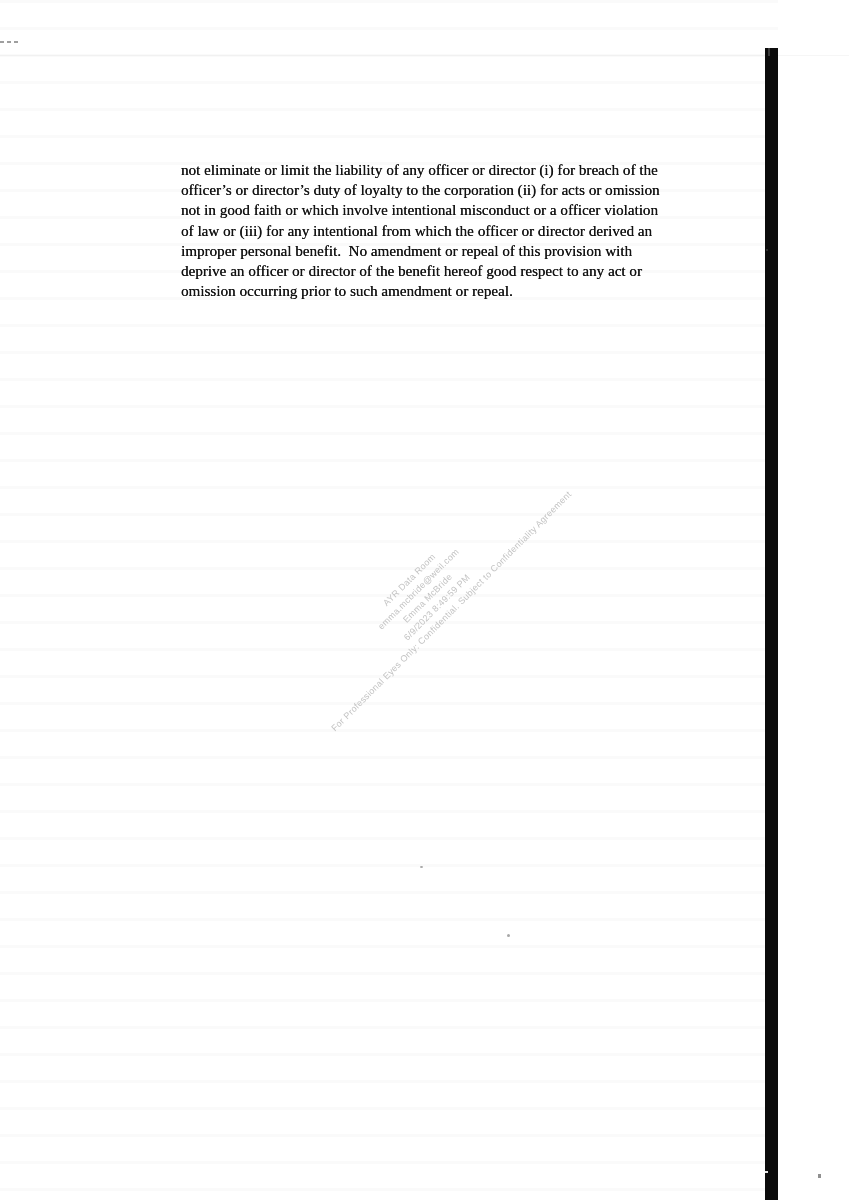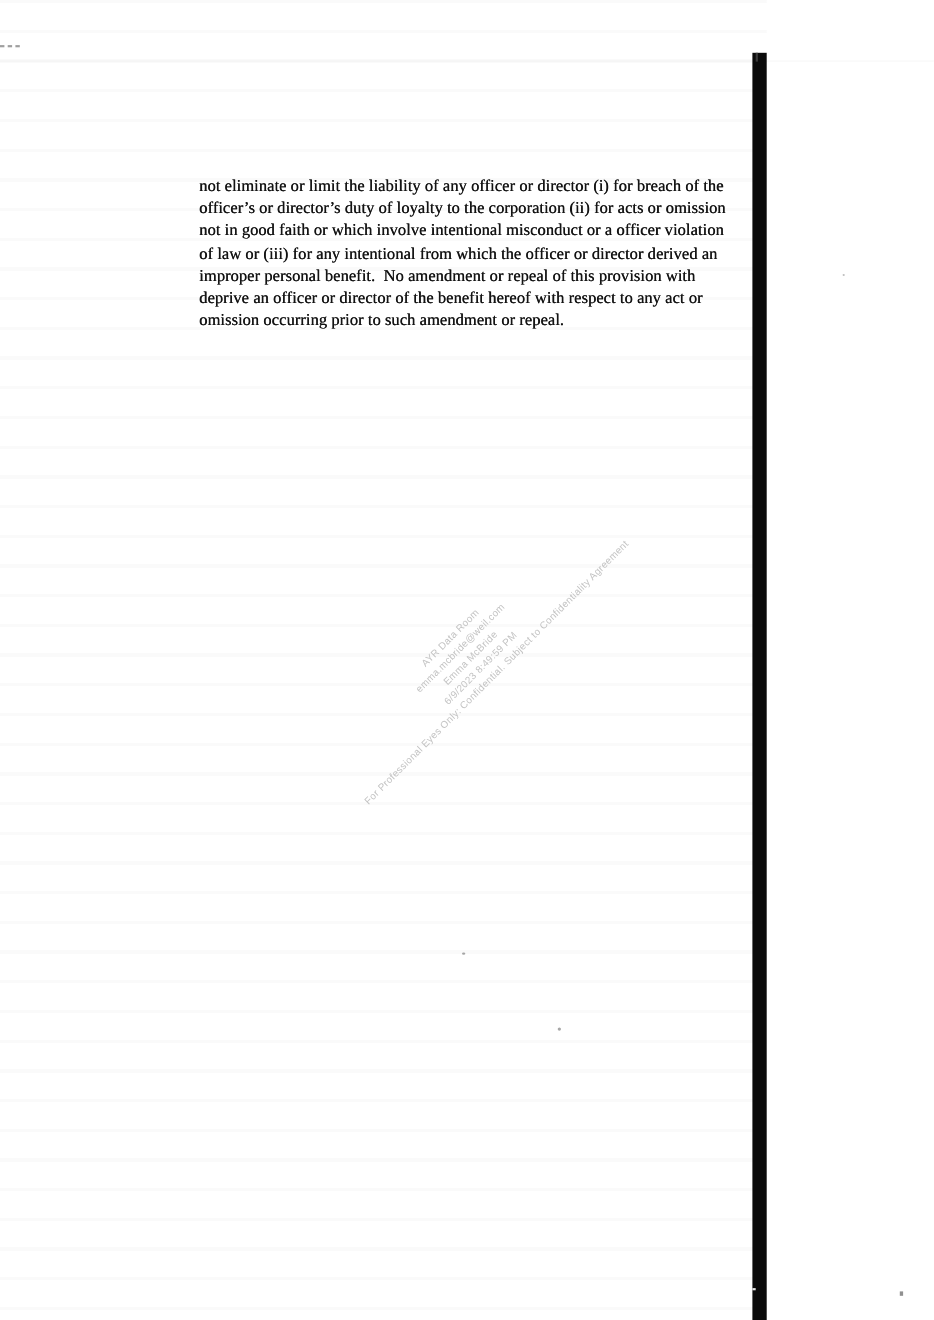--- a/index.html
+++ b/index.html
@@ -7,21 +7,21 @@
     padding: 0;
     background: #ffffff;
   }
   body {
     width: 849px;
     height: 1200px;
     overflow: hidden;
   }
   .page {
     position: relative;
-    width: 697px;
+    width: 778px;
     height: 1200px;
     background: #ffffff;
     font-family: "Liberation Serif", serif;
   }
   
   .scan-texture {
     position: absolute;
     inset: 0;
     background: repeating-linear-gradient(
       180deg,
@@ -129,21 +129,21 @@
   <div class="dash d1"></div>
   <div class="dash d2"></div>
   <div class="dash d3"></div>
 
   <div class="paragraph">
     <div class="line">not eliminate or limit the liability of any officer or director (i) for breach of the</div>
     <div class="line">officer’s or director’s duty of loyalty to the corporation (ii) for acts or omission</div>
     <div class="line">not in good faith or which involve intentional misconduct or a officer violation</div>
     <div class="line">of law or (iii) for any intentional from which the officer or director derived an</div>
     <div class="line">improper personal benefit.  No amendment or repeal of this provision with</div>
-    <div class="line">deprive an officer or director of the benefit hereof with respect to any act or</div>
+    <div class="line">deprive an officer or director of the benefit hereof good respect to any act or</div>
     <div class="line">omission occurring prior to such amendment or repeal.</div>
   </div>
 
   <div class="watermark">
     <div class="wm-line">AYR Data Room</div>
     <div class="wm-line">emma.mcbride@weil.com</div>
     <div class="wm-line">Emma McBride</div>
     <div class="wm-line">6/9/2023 8:49:59 PM</div>
     <div class="wm-line">For Professional Eyes Only: Confidential. Subject to Confidentiality Agreement</div>
   </div>

